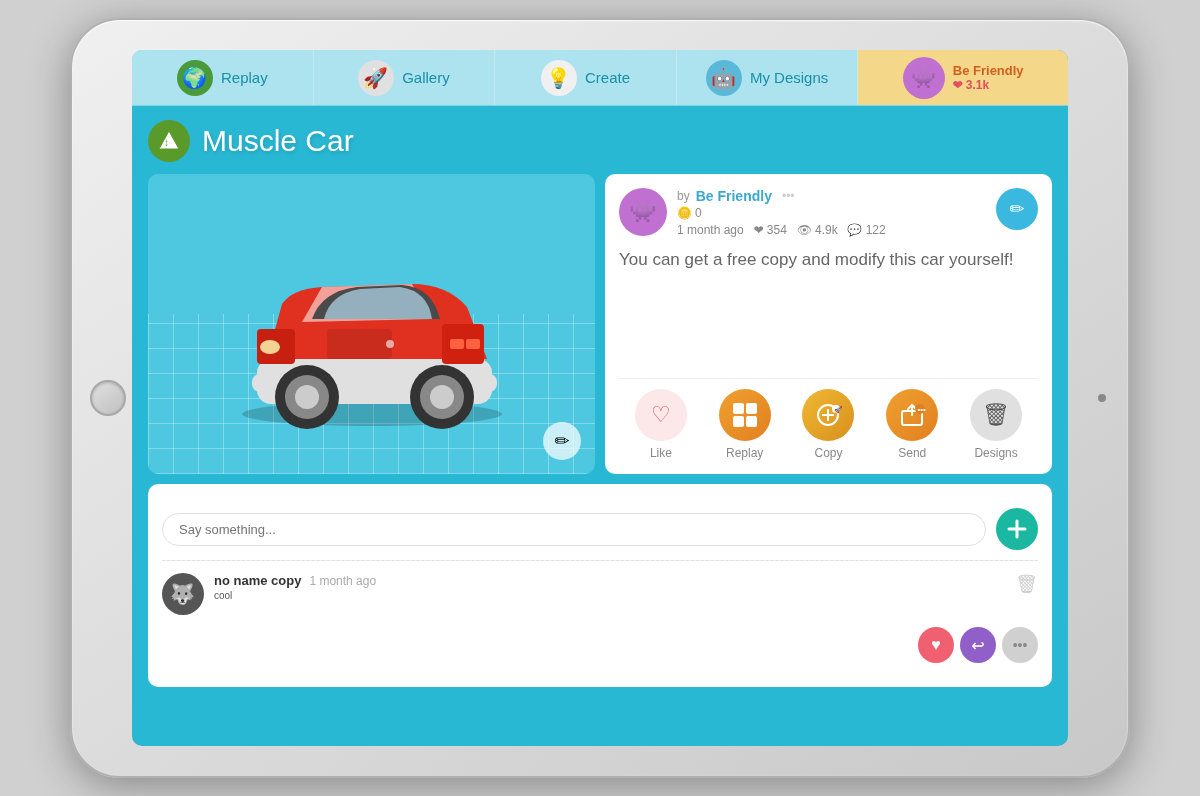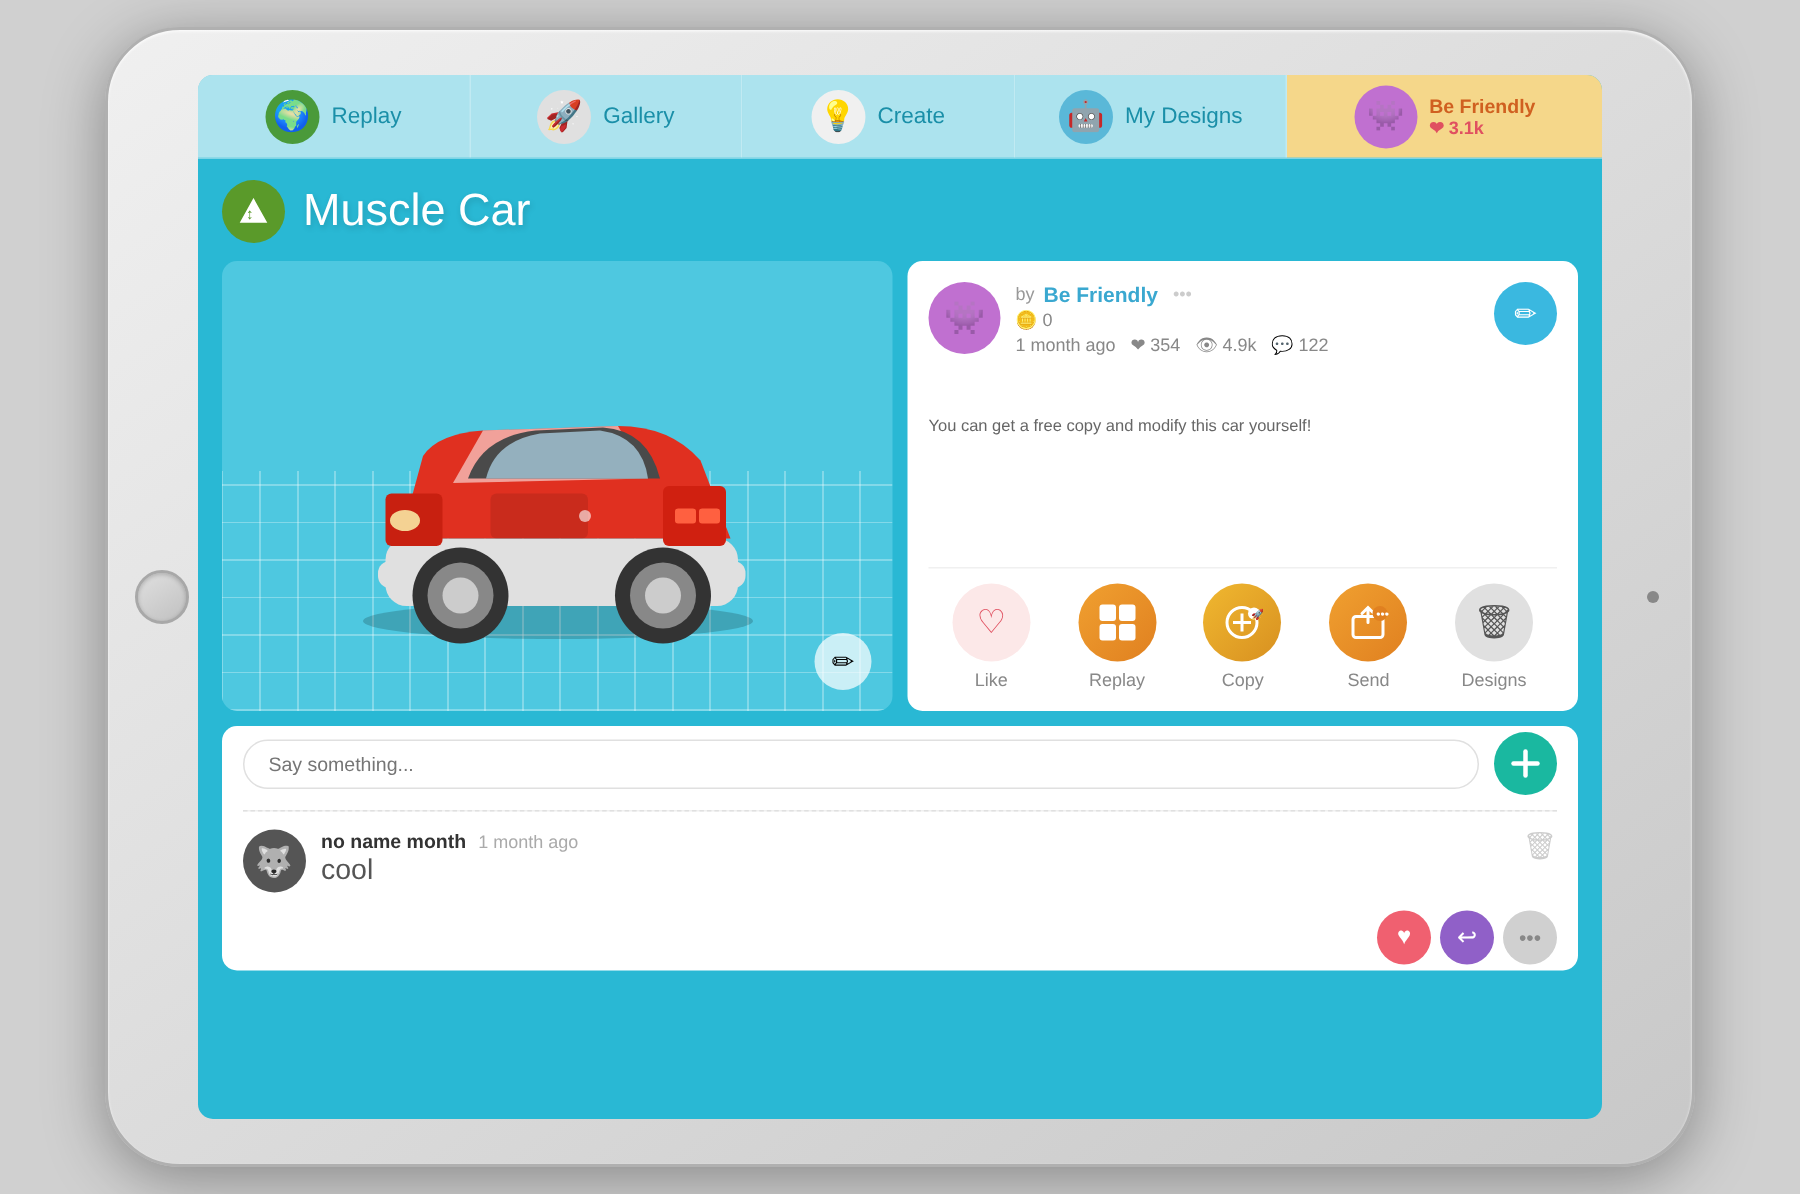--- a/index.html
+++ b/index.html
@@ -293,25 +293,24 @@
       display: flex;
       align-items: center;
       justify-content: center;
       color: white;
       font-size: 18px;
       cursor: pointer;
       flex-shrink: 0;
     }
 
     .description {
-      font-size: 11px;
+      font-size: 17px;
       color: #666;
       line-height: 1.5;
       flex: 1;
-      margin-top: 29px;
     }
 
     .action-buttons {
       display: flex;
       align-items: center;
       justify-content: space-around;
       padding-top: 10px;
       border-top: 1px solid #f0f0f0;
     }
 
@@ -341,21 +340,21 @@
 
     .action-label {
       font-size: 12px;
       color: #888;
     }
 
     
     .comment-section {
       background: white;
       border-radius: 10px;
-      padding: 4px 14px;
+      padding: 24px 14px;
       margin: 0;
     }
 
     .comment-input-row {
       display: flex;
       align-items: center;
       gap: 10px;
       margin-bottom: 10px;
     }
 
@@ -426,21 +425,21 @@
       font-size: 13px;
       color: #333;
     }
 
     .comment-time {
       font-size: 12px;
       color: #aaa;
     }
 
     .comment-text {
-      font-size: 19px;
+      font-size: 10px;
       color: #555;
     }
 
     .comment-delete {
       color: #ccc;
       font-size: 18px;
       cursor: pointer;
     }
 
     .bottom-actions {
@@ -699,21 +698,21 @@
               </svg>
             </div>
           </div>
 
           <div class="comment-divider"></div>
 
           <div class="comment-row">
             <div class="comment-avatar">🐺</div>
             <div class="comment-body">
               <div class="comment-author-line">
-                <span class="comment-author-name">no name month</span>
+                <span class="comment-author-name">no name copy</span>
                 <span class="comment-time">1 month ago</span>
               </div>
               <div class="comment-text">cool</div>
             </div>
             <div class="comment-delete">🗑</div>
           </div>
 
           <div class="bottom-actions">
             <div class="bottom-like">♥</div>
             <div class="bottom-reply">↩</div>

